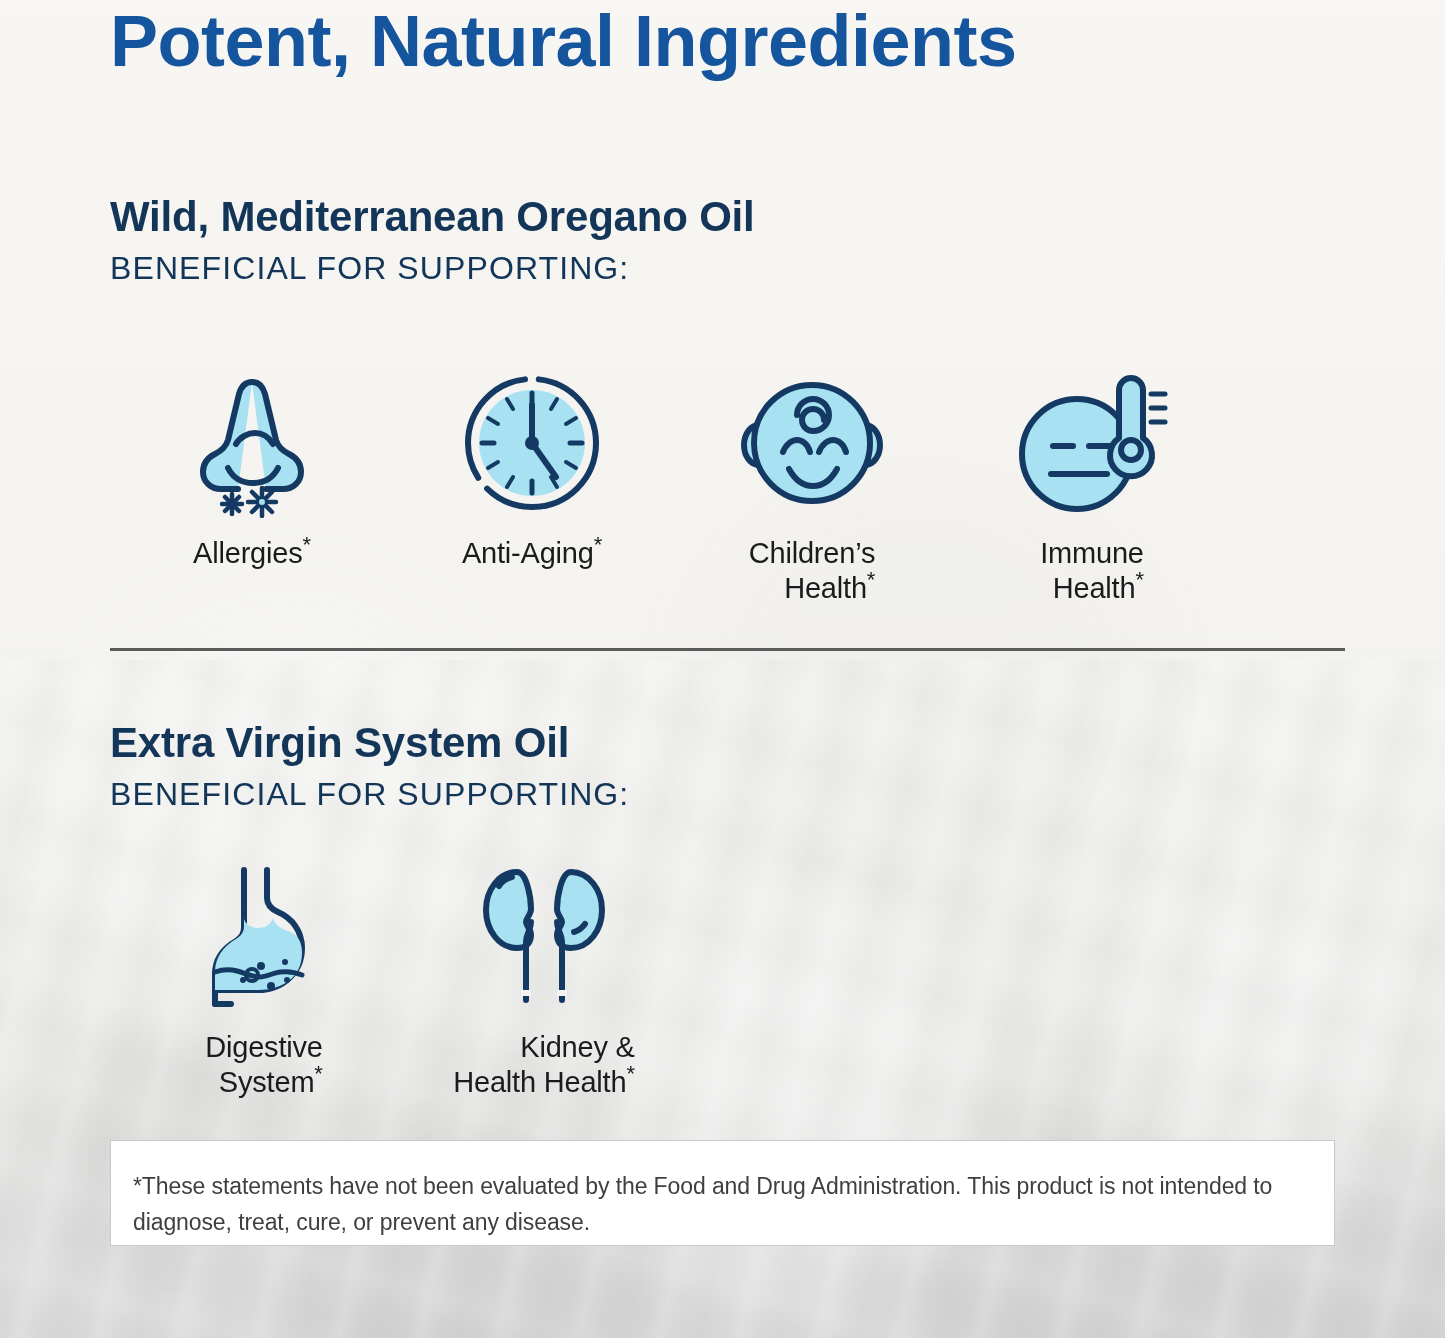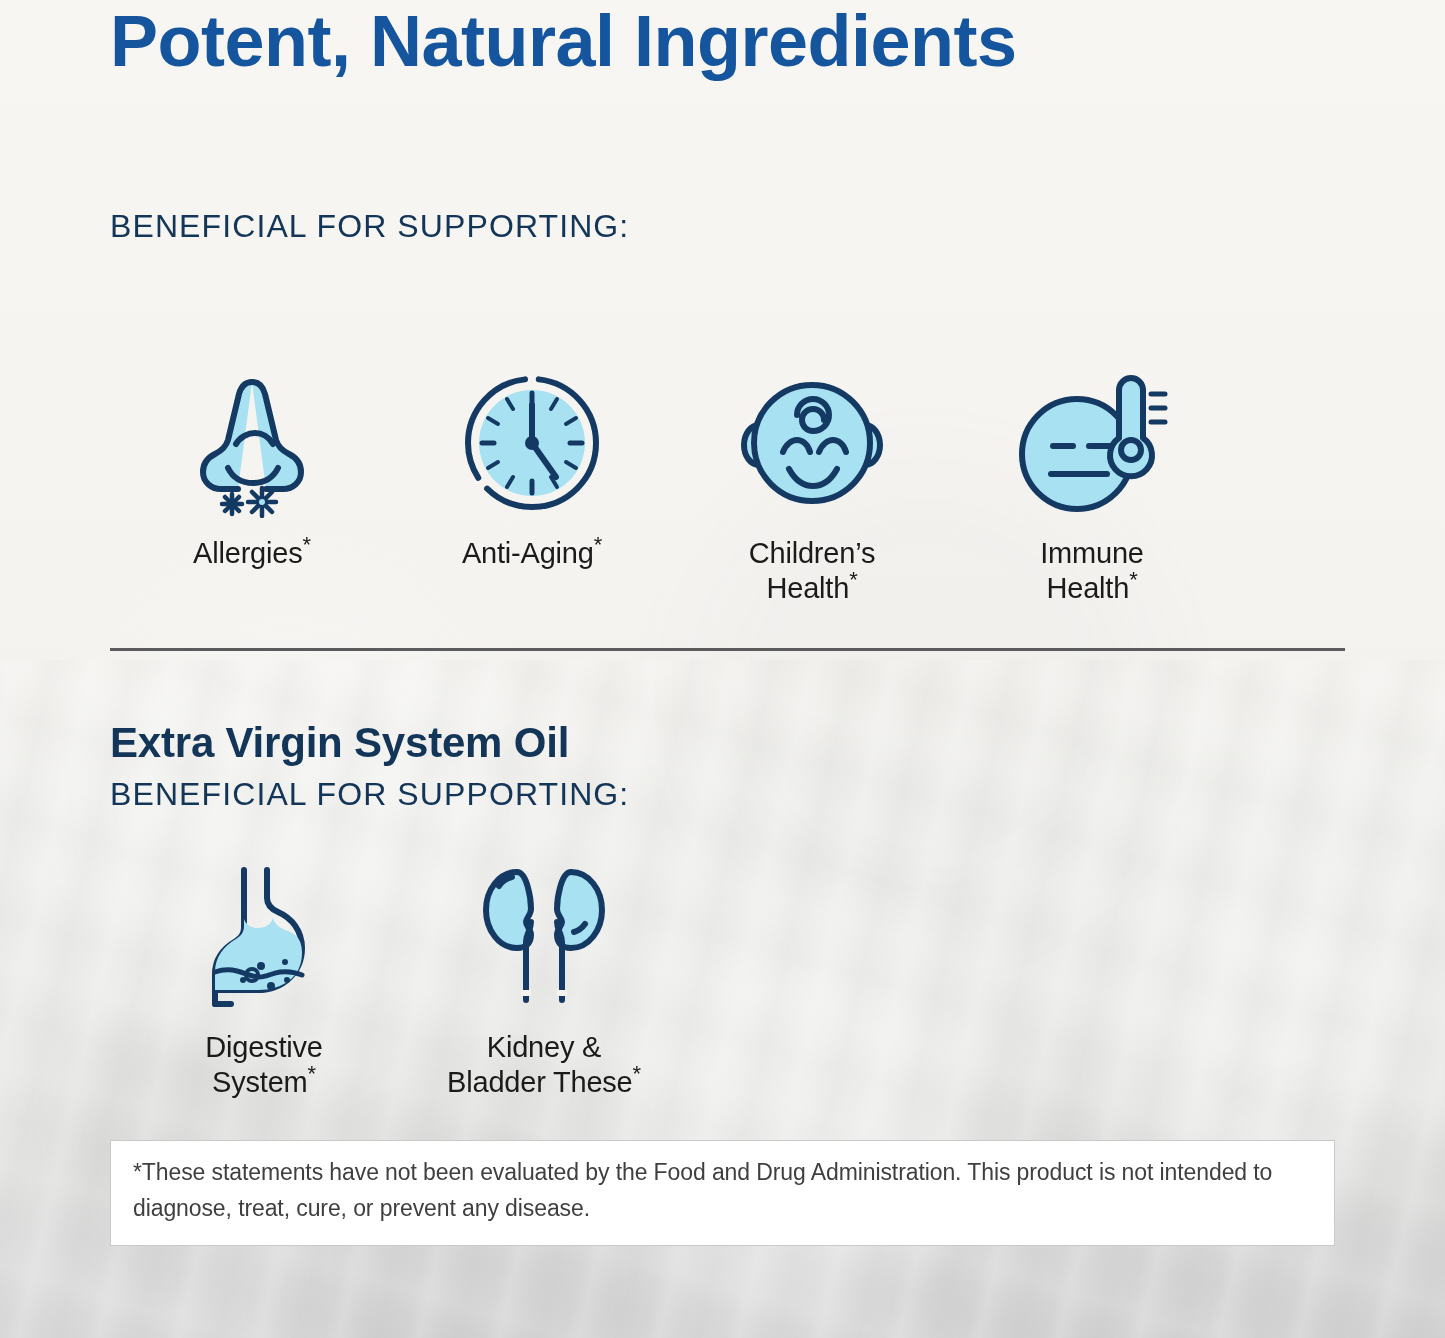--- a/index.html
+++ b/index.html
@@ -124,21 +124,21 @@
     height: 150px;
     display: flex;
     align-items: center;
     justify-content: center;
   }
   .icon-label {
     margin-top: 18px;
     font-size: 29px;
     font-weight: 500;
     color: #1b1b1b;
-    text-align: center;
+    text-align: right;
     line-height: 1.22;
     letter-spacing: -0.2px;
   }
   .icon-label .star { font-size: 22px; vertical-align: super; line-height: 0; }
 
   
   .divider {
     position: absolute;
     left: 110px;
     width: 1235px;
@@ -149,21 +149,21 @@
   
   .disclaimer {
     position: absolute;
     left: 110px;
     top: 1140px;
     width: 1225px;
     height: 106px;
     background: #ffffff;
     border: 1px solid #c9c9c9;
     box-sizing: border-box;
-    padding: 14px 24px 0 22px;
+    padding: 28px 24px 0 22px;
   }
   .disclaimer p {
     margin: 0;
     font-size: 23px;
     line-height: 1.55;
     color: #3f3f3f;
     letter-spacing: -0.1px;
   }
 </style>
 </head>
@@ -171,20 +171,21 @@
 
 <div id="page">
   <div id="texture"></div>
   <div id="texture2"></div>
 
   <div id="content">
 
     <div class="main-title">Potent, Natural Ingredients</div>
 
     <div class="section" style="top:196px;">
+      <div class="section-title">Wild, Mediterranean Oregano Oil</div>
       <div class="section-sub">BENEFICIAL FOR SUPPORTING:</div>
     </div>
 
     <div class="icon-row" style="left:112px; top:368px;">
 
       <div class="icon-cell">
         <div class="icon-art">
           <svg width="120" height="150" viewBox="0 0 120 150" fill="none">
             <path d="M60 14c-7 0-11 5-13 12l-11 46c-2 7-7 11-13 14-8 4-12 10-12 18 0 10 8 17 18 17h17" stroke="#143A63" stroke-width="6" stroke-linecap="round" stroke-linejoin="round" fill="#A7E1F2"></path>
             <path d="M60 14c7 0 11 5 13 12l11 46c2 7 7 11 13 14 8 4 12 10 12 18 0 10-8 17-18 17H74" stroke="#143A63" stroke-width="6" stroke-linecap="round" stroke-linejoin="round" fill="#A7E1F2"></path>
@@ -331,21 +332,21 @@
             <path d="M105 70c4-1 8-4 11-8" stroke="#143A63" stroke-width="6" stroke-linecap="round" fill="none"></path>
 
             <path d="M62 60c0 8-5 12-5 20v58" stroke="#143A63" stroke-width="6" stroke-linecap="round" fill="none"></path>
             <path d="M88 60c0 8 5 12 5 20v58" stroke="#143A63" stroke-width="6" stroke-linecap="round" fill="none"></path>
             <rect x="52" y="128" width="10" height="6" fill="#f4f3f0"></rect>
             <rect x="88" y="128" width="10" height="6" fill="#f4f3f0"></rect>
           </svg>
         </div>
         <div class="icon-label">
           <span>Kidney &amp;</span><br>
-          <span>Bladder These</span><span class="star">*</span>
+          <span>Health Health</span><span class="star">*</span>
         </div>
       </div>
 
     </div>
 
     <div class="disclaimer">
       <p>*These statements have not been evaluated by the Food and Drug Administration. This product is not intended to diagnose, treat, cure, or prevent any disease.</p>
     </div>
 
   </div>

